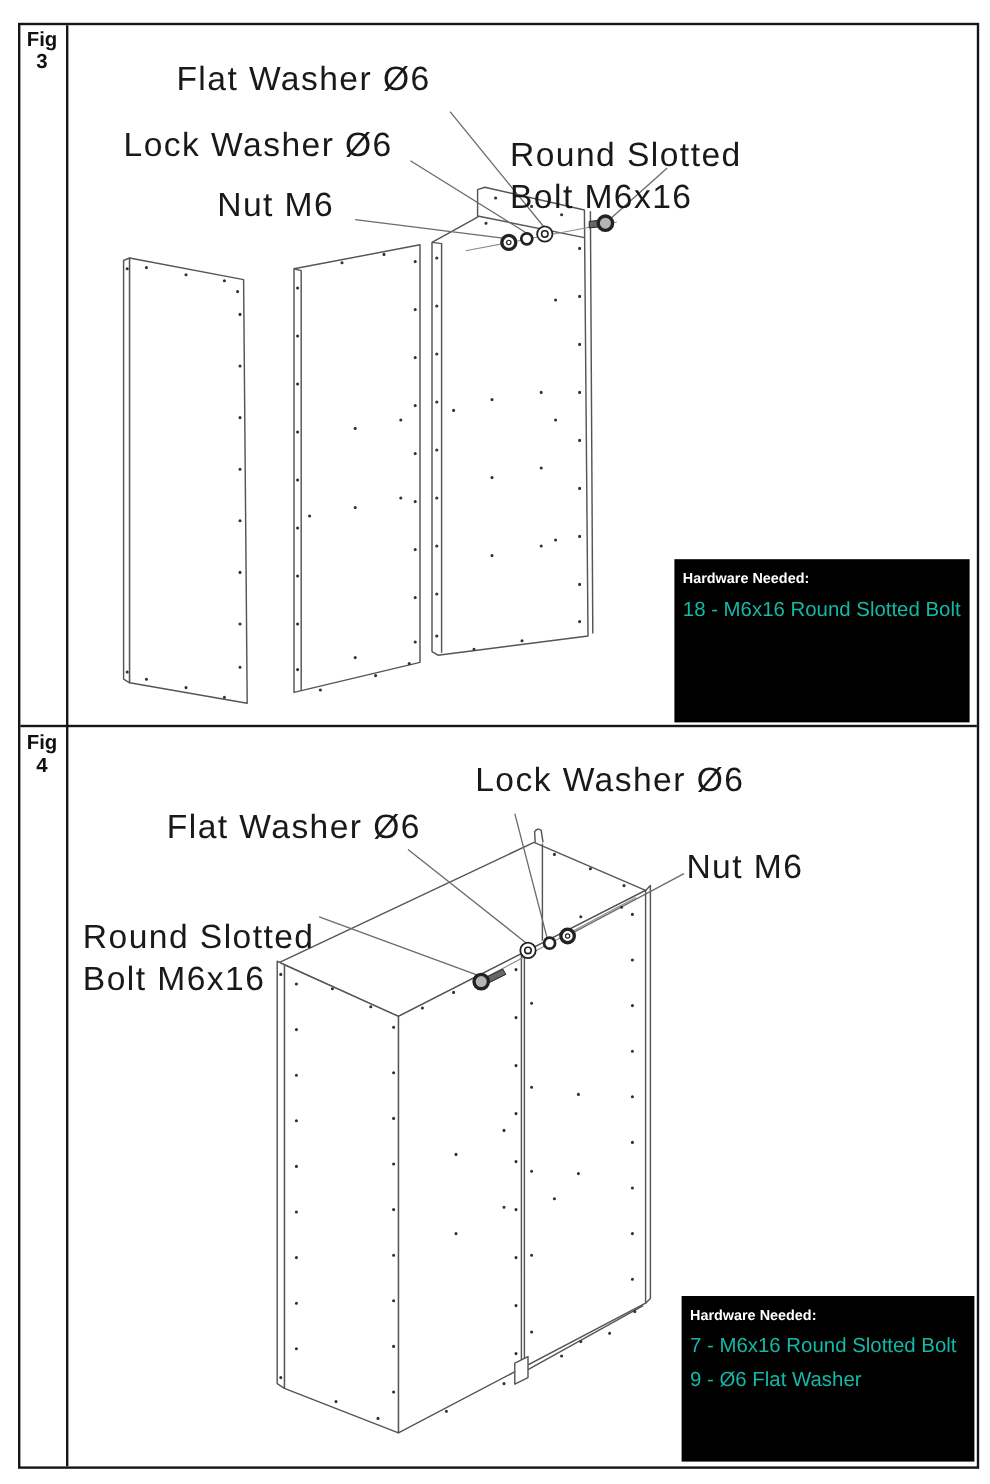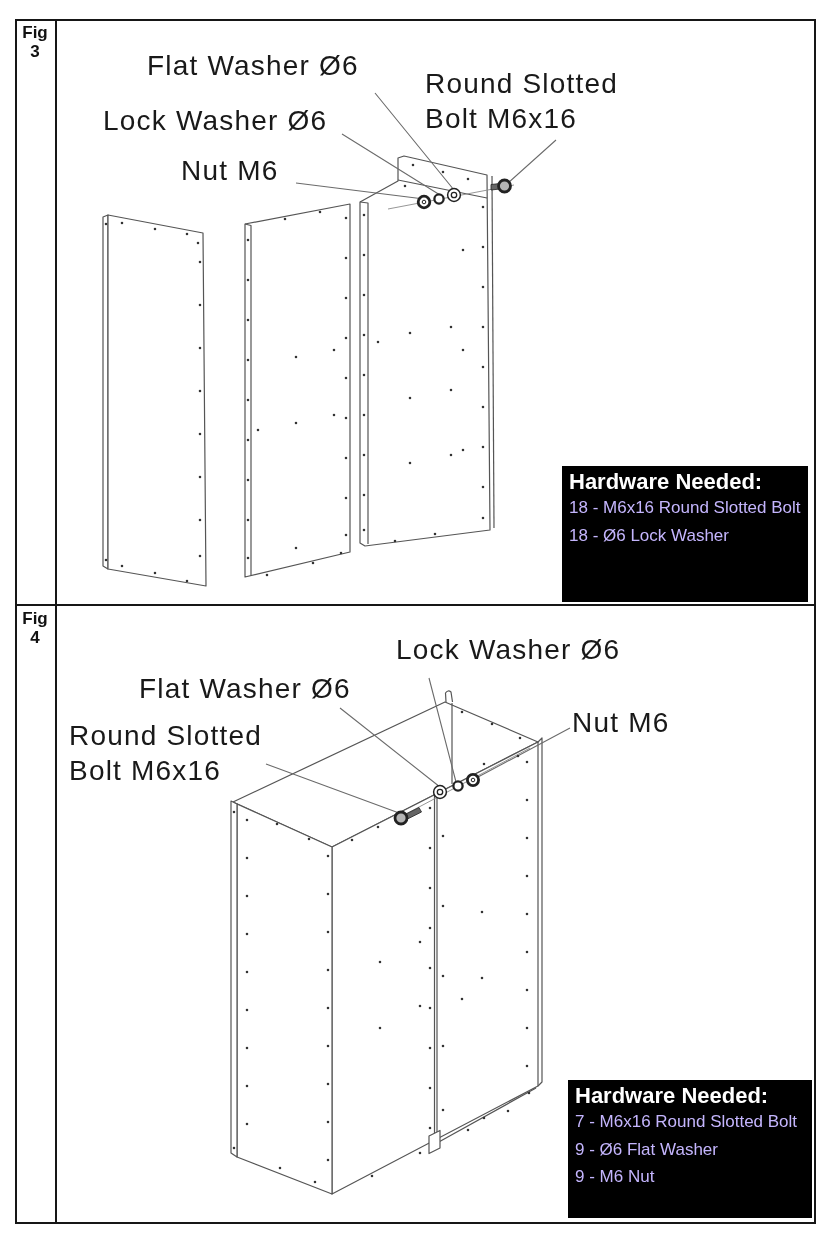--- a/index.html
+++ b/index.html
@@ -23,29 +23,29 @@
     font-weight:bold;font-size:17px;line-height:19px;color:#111;
   }
   .fig-label span{display:block;}
   
   #diagram{position:absolute;left:0;top:0;width:825px;height:1237px;}
   
   .callout{
     position:absolute;font-size:28px;line-height:33px;letter-spacing:1.2px;
     color:#191919;white-space:nowrap;
   }
-  .callout.two-line{line-height:35px;}
+  .callout.two-line{line-height:35px;margin-top:45px;}
   .callout span{display:block;}
   
   .hw-box{
     position:absolute;background:#000000;color:#ffffff;
     box-sizing:border-box;padding:4px 7px 0 7px;overflow:hidden;
   }
-  .hw-title{font-size:22px;font-weight:bold;line-height:24px;color:#ffffff;white-space:nowrap;}
-  .hw-item{font-size:17px;font-weight:normal;line-height:27.5px;color:#c4b5fd;white-space:nowrap;}
+  .hw-title{font-size:12px;font-weight:bold;line-height:24px;color:#ffffff;white-space:nowrap;}
+  .hw-item{font-size:17px;font-weight:normal;line-height:27.5px;color:#14b8a6;white-space:nowrap;}
   #fig3-hw{left:562px;top:466px;width:246px;height:136px;}
   #fig4-hw{left:568px;top:1080px;width:244px;height:138px;}
 </style>
 </head>
 <body>
 
 <div id="page">
 
   <div class="frame">
     <div class="col-divider"></div>
@@ -188,23 +188,21 @@
   <div class="callout" style="left:139px;top:672px;">Flat Washer Ø6</div>
   <div class="callout two-line" style="left:69px;top:718px;">
     <span>Round Slotted</span>
     <span>Bolt M6x16</span>
   </div>
   <div class="callout" style="left:572px;top:706px;">Nut M6</div>
 
   <div class="hw-box" id="fig3-hw">
     <div class="hw-title">Hardware Needed:</div>
     <div class="hw-item">18 - M6x16 Round Slotted Bolt</div>
-    <div class="hw-item">18 - Ø6 Lock Washer</div>
   </div>
 
   <div class="hw-box" id="fig4-hw">
     <div class="hw-title">Hardware Needed:</div>
     <div class="hw-item">7 - M6x16 Round Slotted Bolt</div>
     <div class="hw-item">9 - Ø6 Flat Washer</div>
-    <div class="hw-item">9 - M6 Nut</div>
   </div>
 
 </div>
 
 </body></html>

